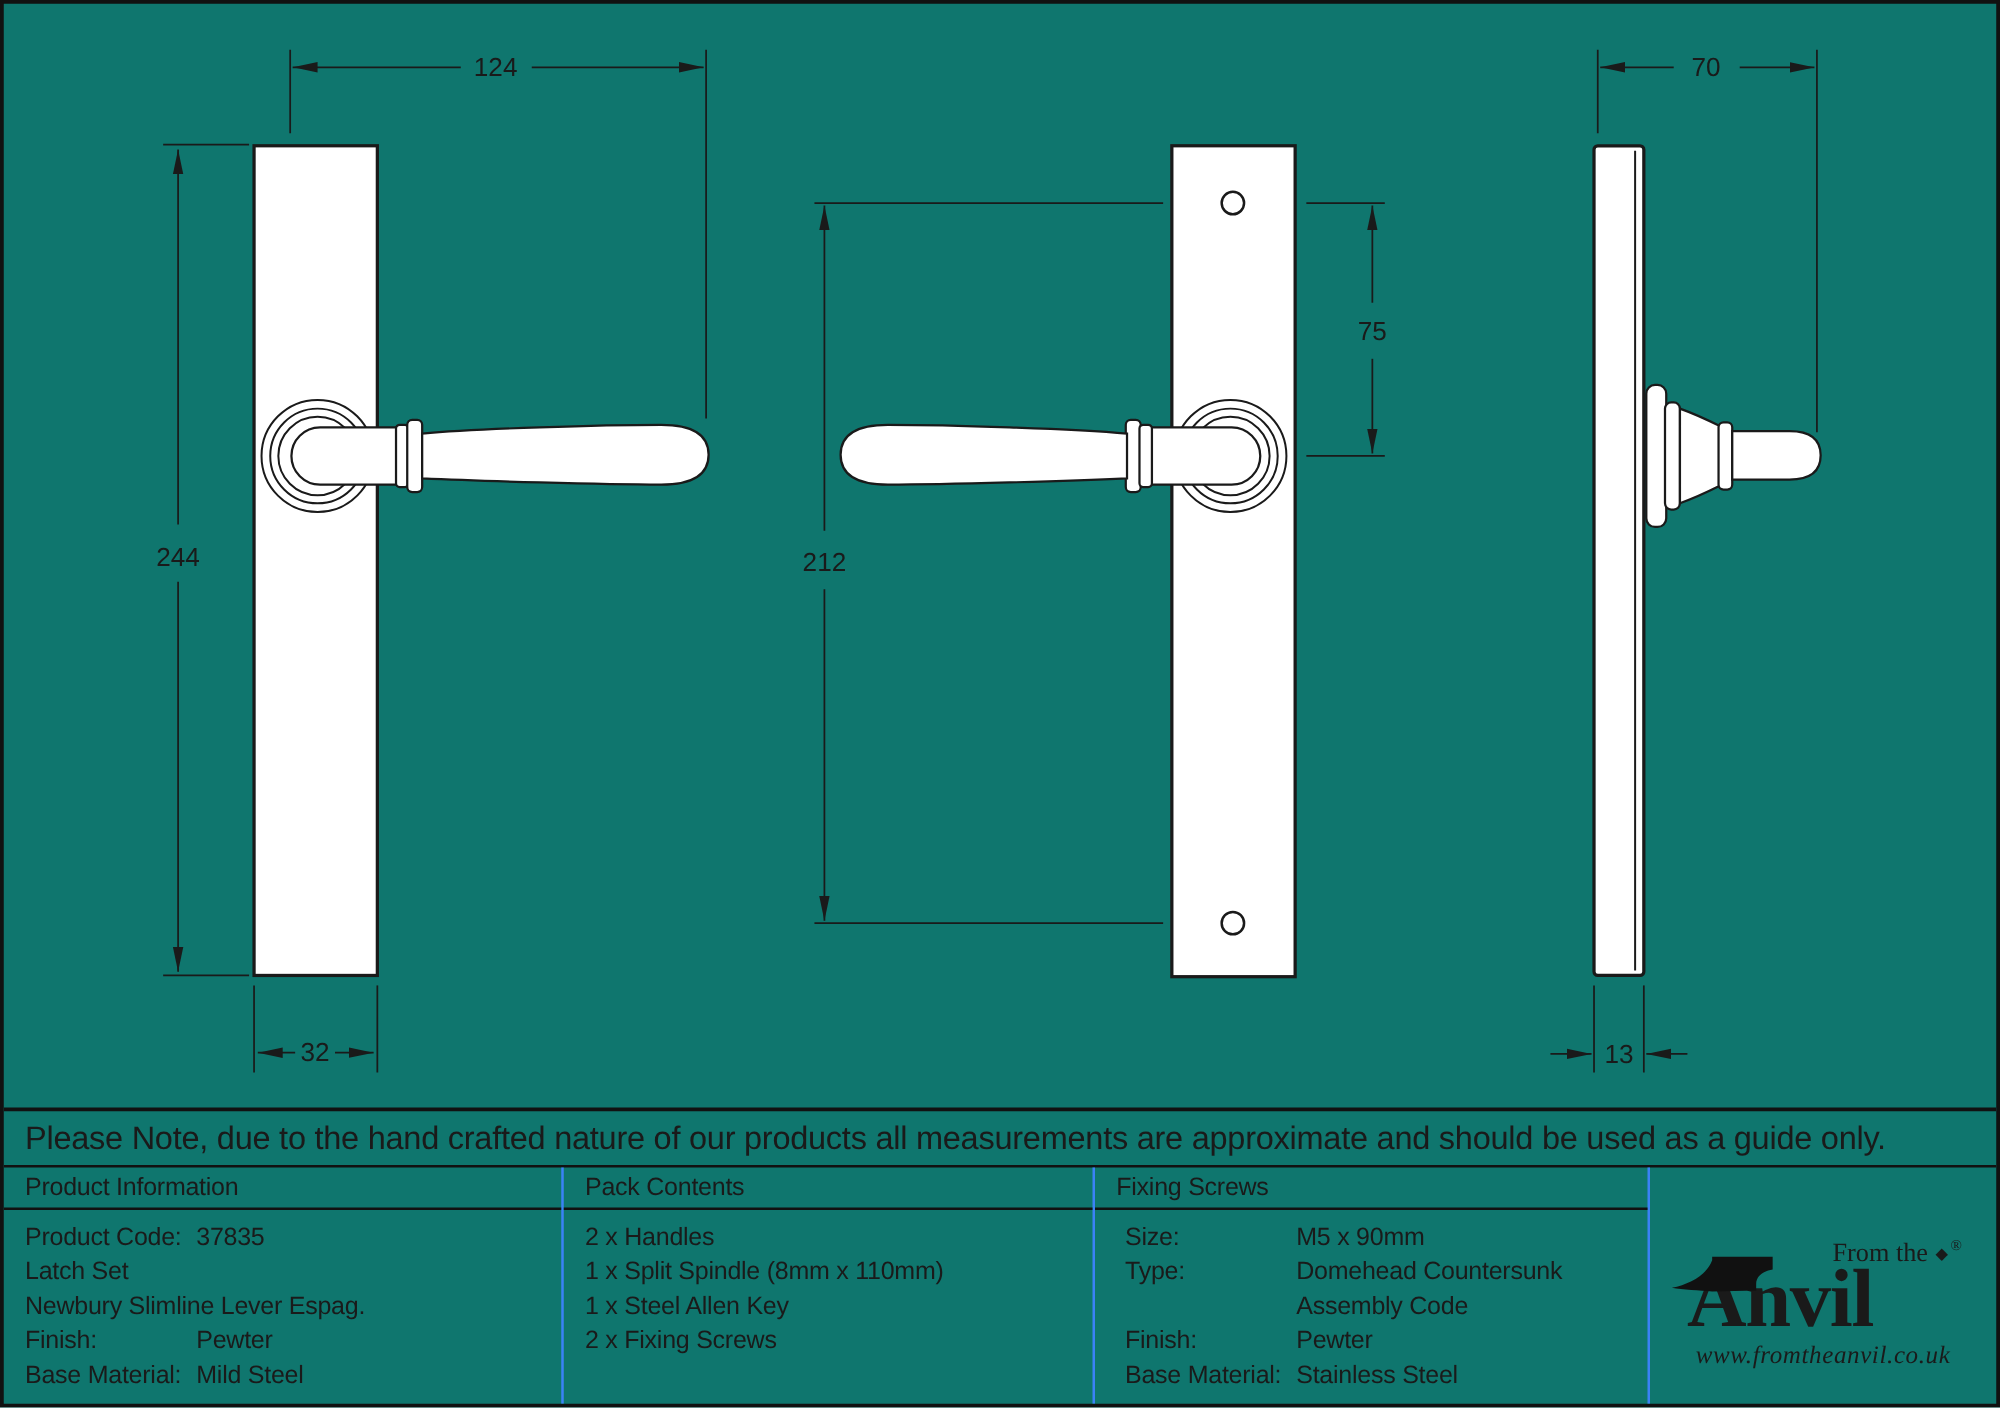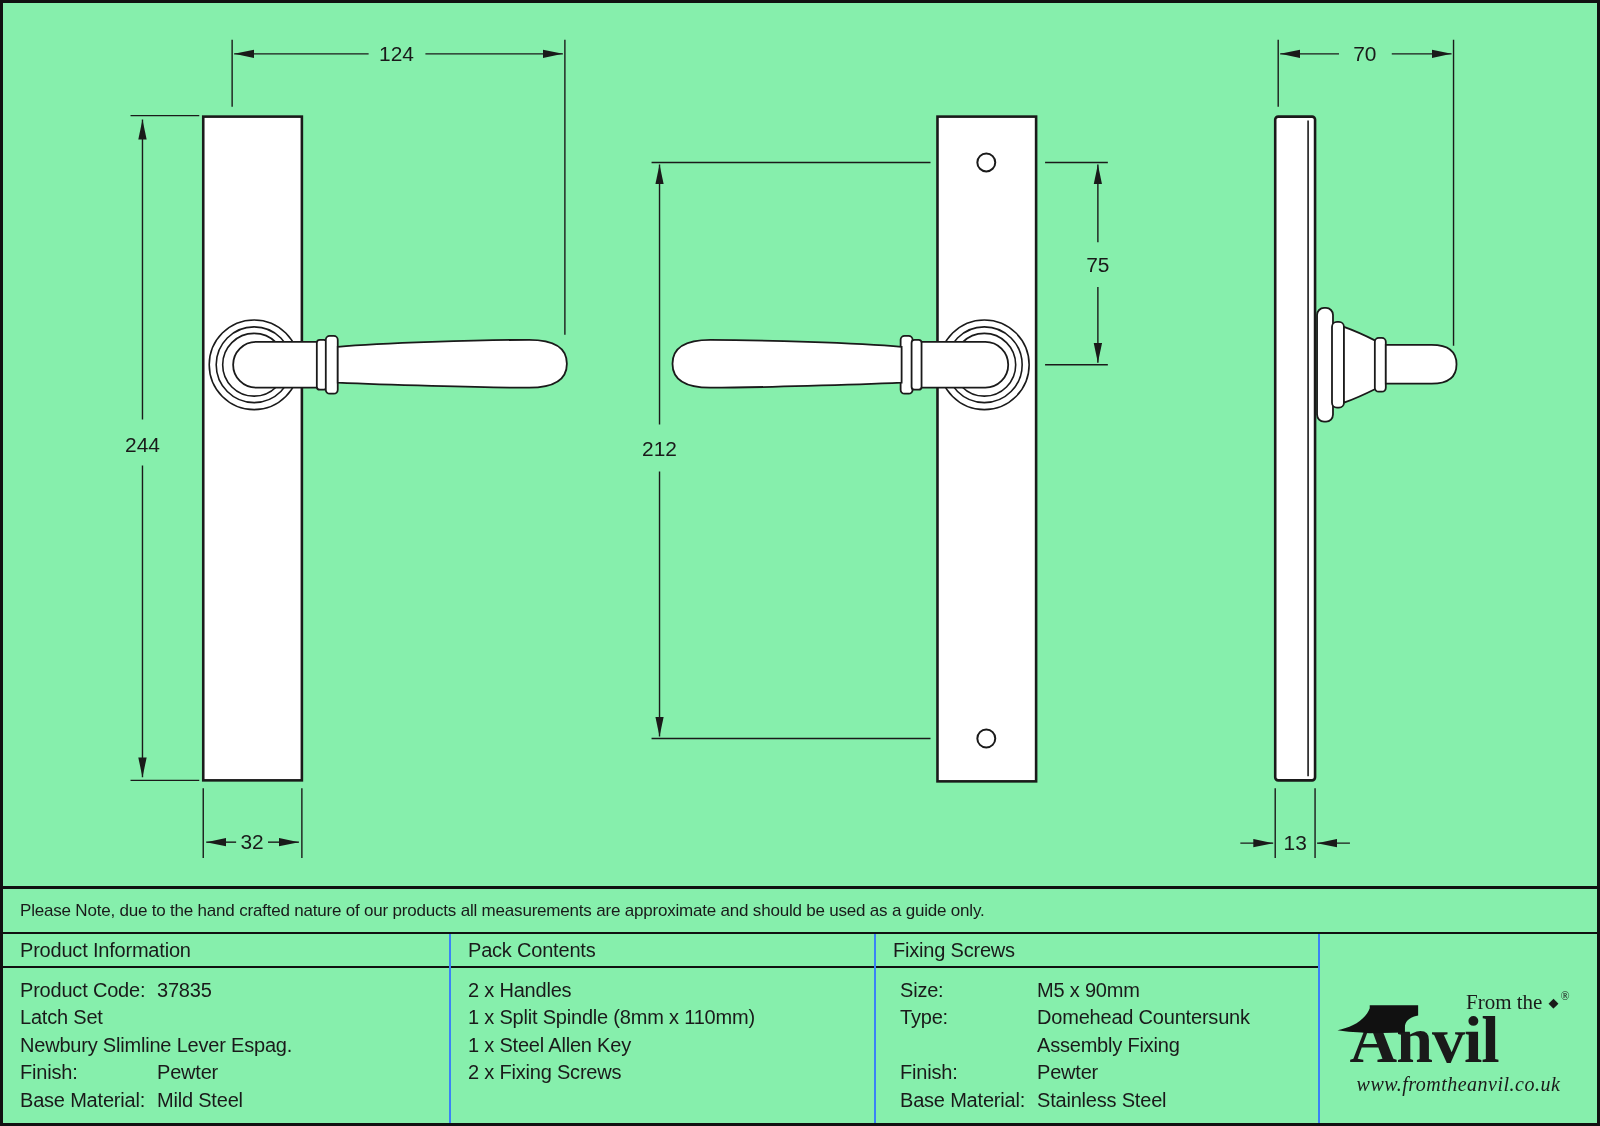--- a/index.html
+++ b/index.html
@@ -1,27 +1,27 @@
 <!DOCTYPE html>
 <html><head>
 <meta charset="utf-8">
 <style>
   html,body{margin:0;padding:0;background:#e8e8e8;}
   .page{
-    position:relative; width:1600px; height:1126px; background:#86efac;
+    position:relative; width:1600px; height:1126px; background:#0f766e;
     border:3px solid #111; box-sizing:border-box; overflow:hidden;
     font-family:"Liberation Sans", sans-serif; color:#1a1a1a;
   }
   .drawing{position:absolute; left:0; top:0; width:1594px; height:883px;}
   .drawing text{font-family:"Liberation Sans", sans-serif; font-size:21px; fill:#1a1a1a;}
 
   .bottom{position:absolute; left:0; top:883px; width:1594px; bottom:0;
           border-top:3px solid #111; display:flex; flex-direction:column;}
   .note-row{height:43px; border-bottom:2px solid #111; display:flex; align-items:center;
-            padding-left:17px; font-size:17px; letter-spacing:-0.2px;}
+            padding-left:17px; font-size:26px; letter-spacing:-0.2px;}
   .info-grid{flex:1; display:grid; grid-template-columns:448px 425px 444px 1fr;}
   .col{border-right:2px solid #3b82f6; display:flex; flex-direction:column; min-width:0;}
   .col.last{border-right:none;}
   .cell-header{height:32px; border-bottom:2px solid #111; display:flex; align-items:center;
                padding-left:17px; font-size:20px; letter-spacing:-0.2px;}
   .cell-body{flex:1; padding:9px 0 0 17px; font-size:20px; letter-spacing:-0.2px;}
   .fix .cell-body{padding-left:24px;}
   .kv{display:flex;}
   .kv .k{width:137px; flex:0 0 137px; line-height:27.4px;}
   .kv .v div{line-height:27.4px;}
@@ -206,21 +206,21 @@
           <div class="kv">
             <span class="k">Size:</span>
             <span class="v">
                 <div>M5 x 90mm</div>
               </span>
           </div>
           <div class="kv">
             <span class="k">Type:</span>
             <span class="v">
               <div>Domehead Countersunk</div>
-              <div>Assembly Fixing</div>
+              <div>Assembly Code</div>
             </span>
           </div>
           <div class="kv">
             <span class="k">Finish:</span>
             <span class="v">
                 <div>Pewter</div>
               </span>
           </div>
           <div class="kv">
             <span class="k">Base Material:</span>

